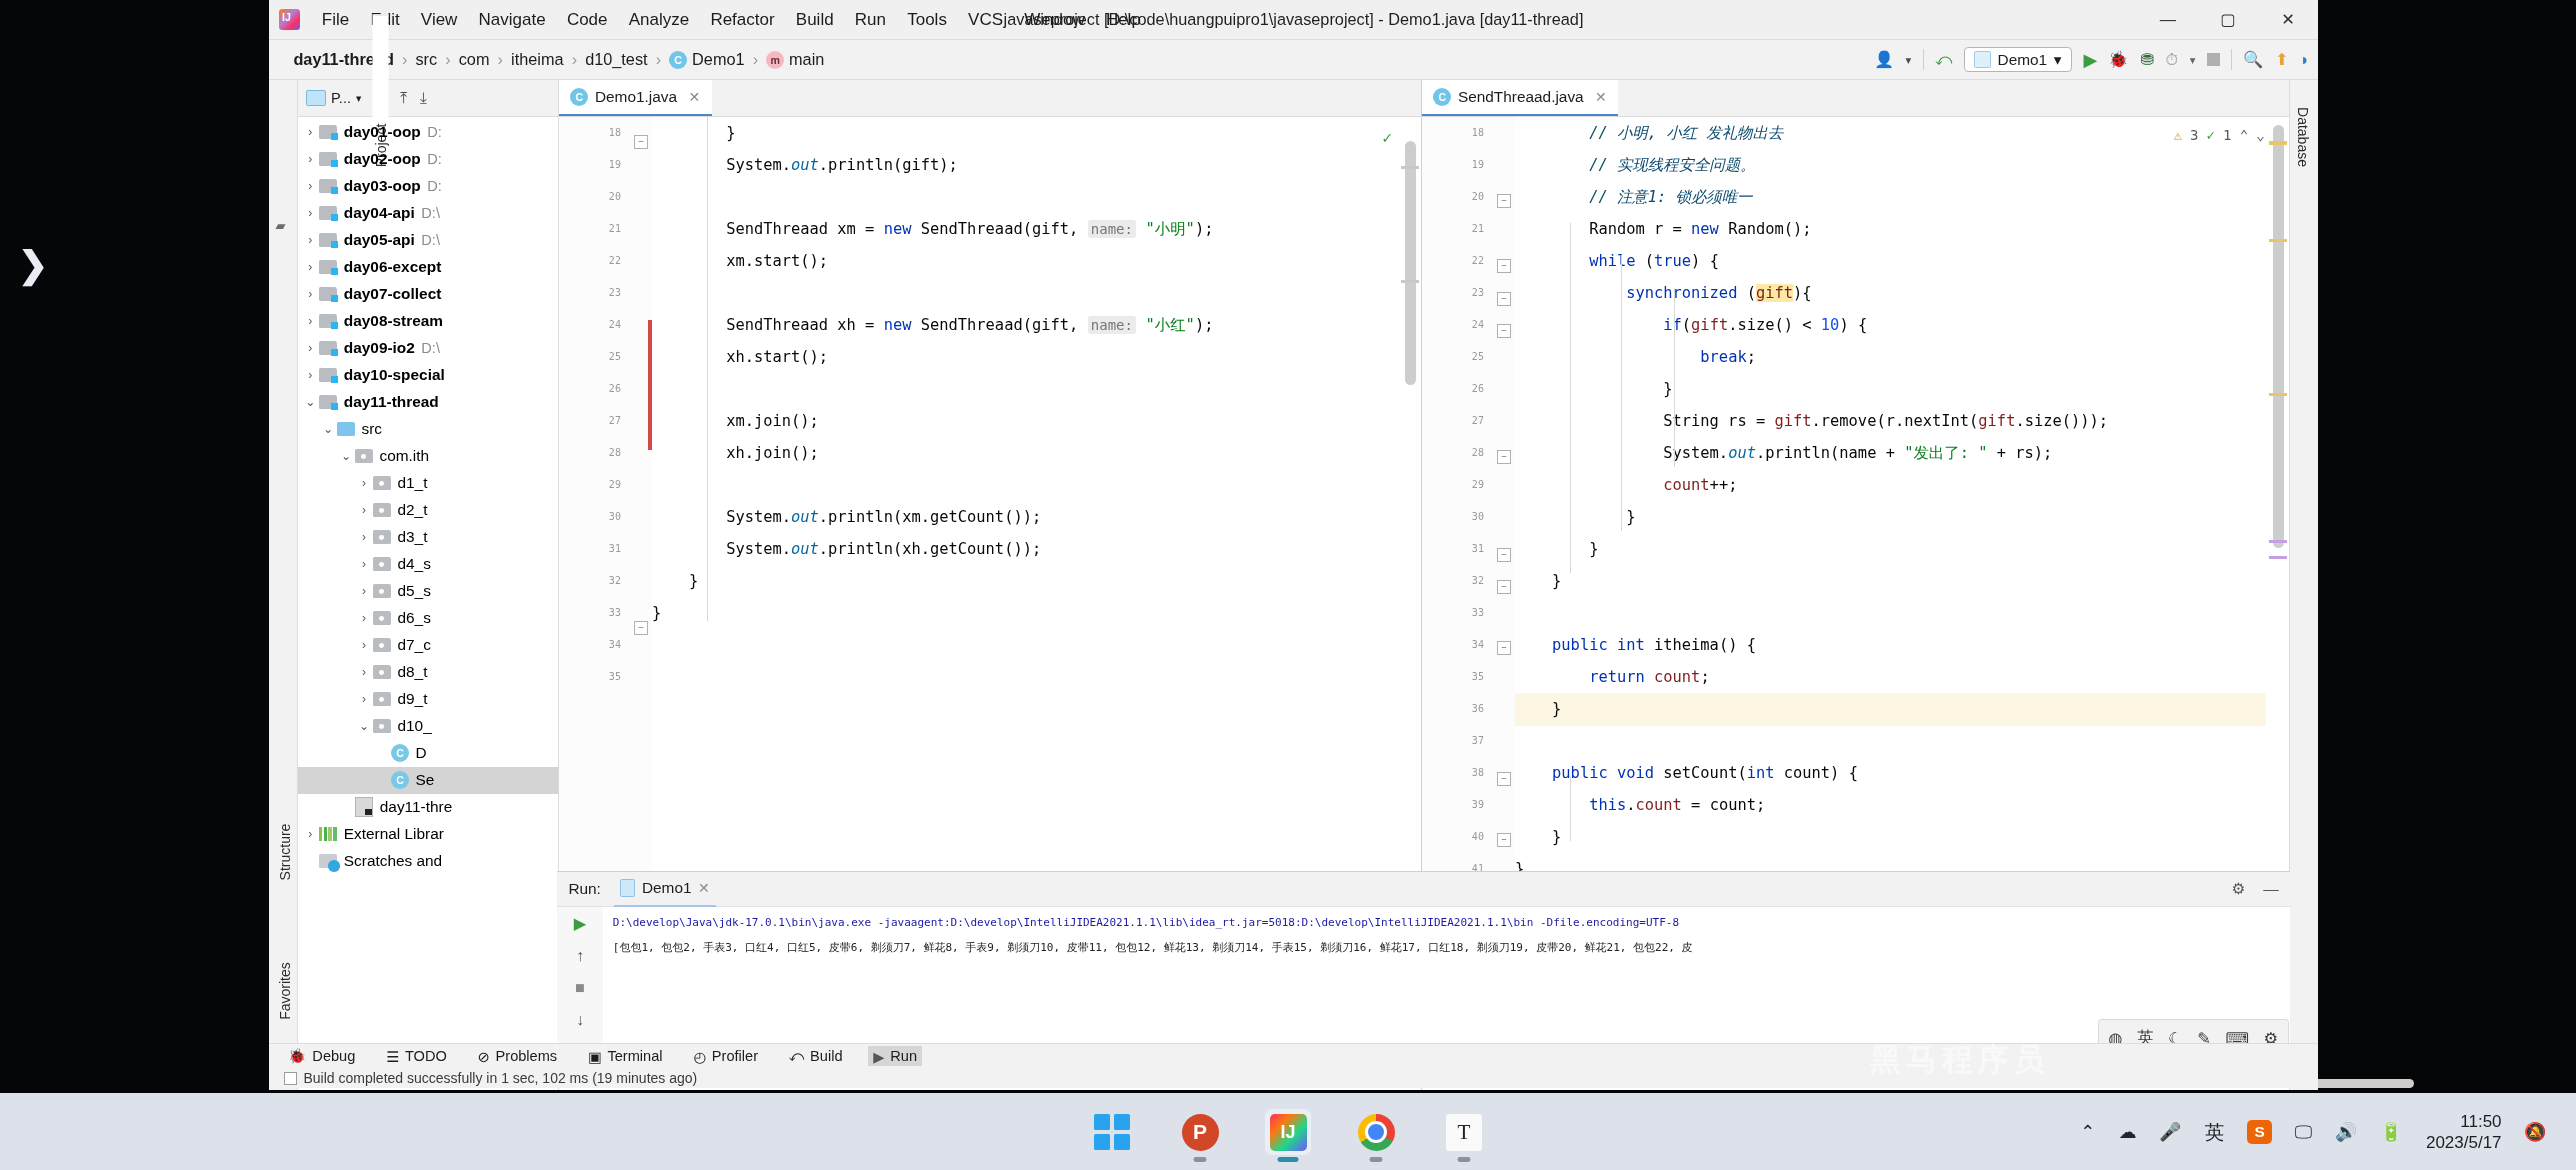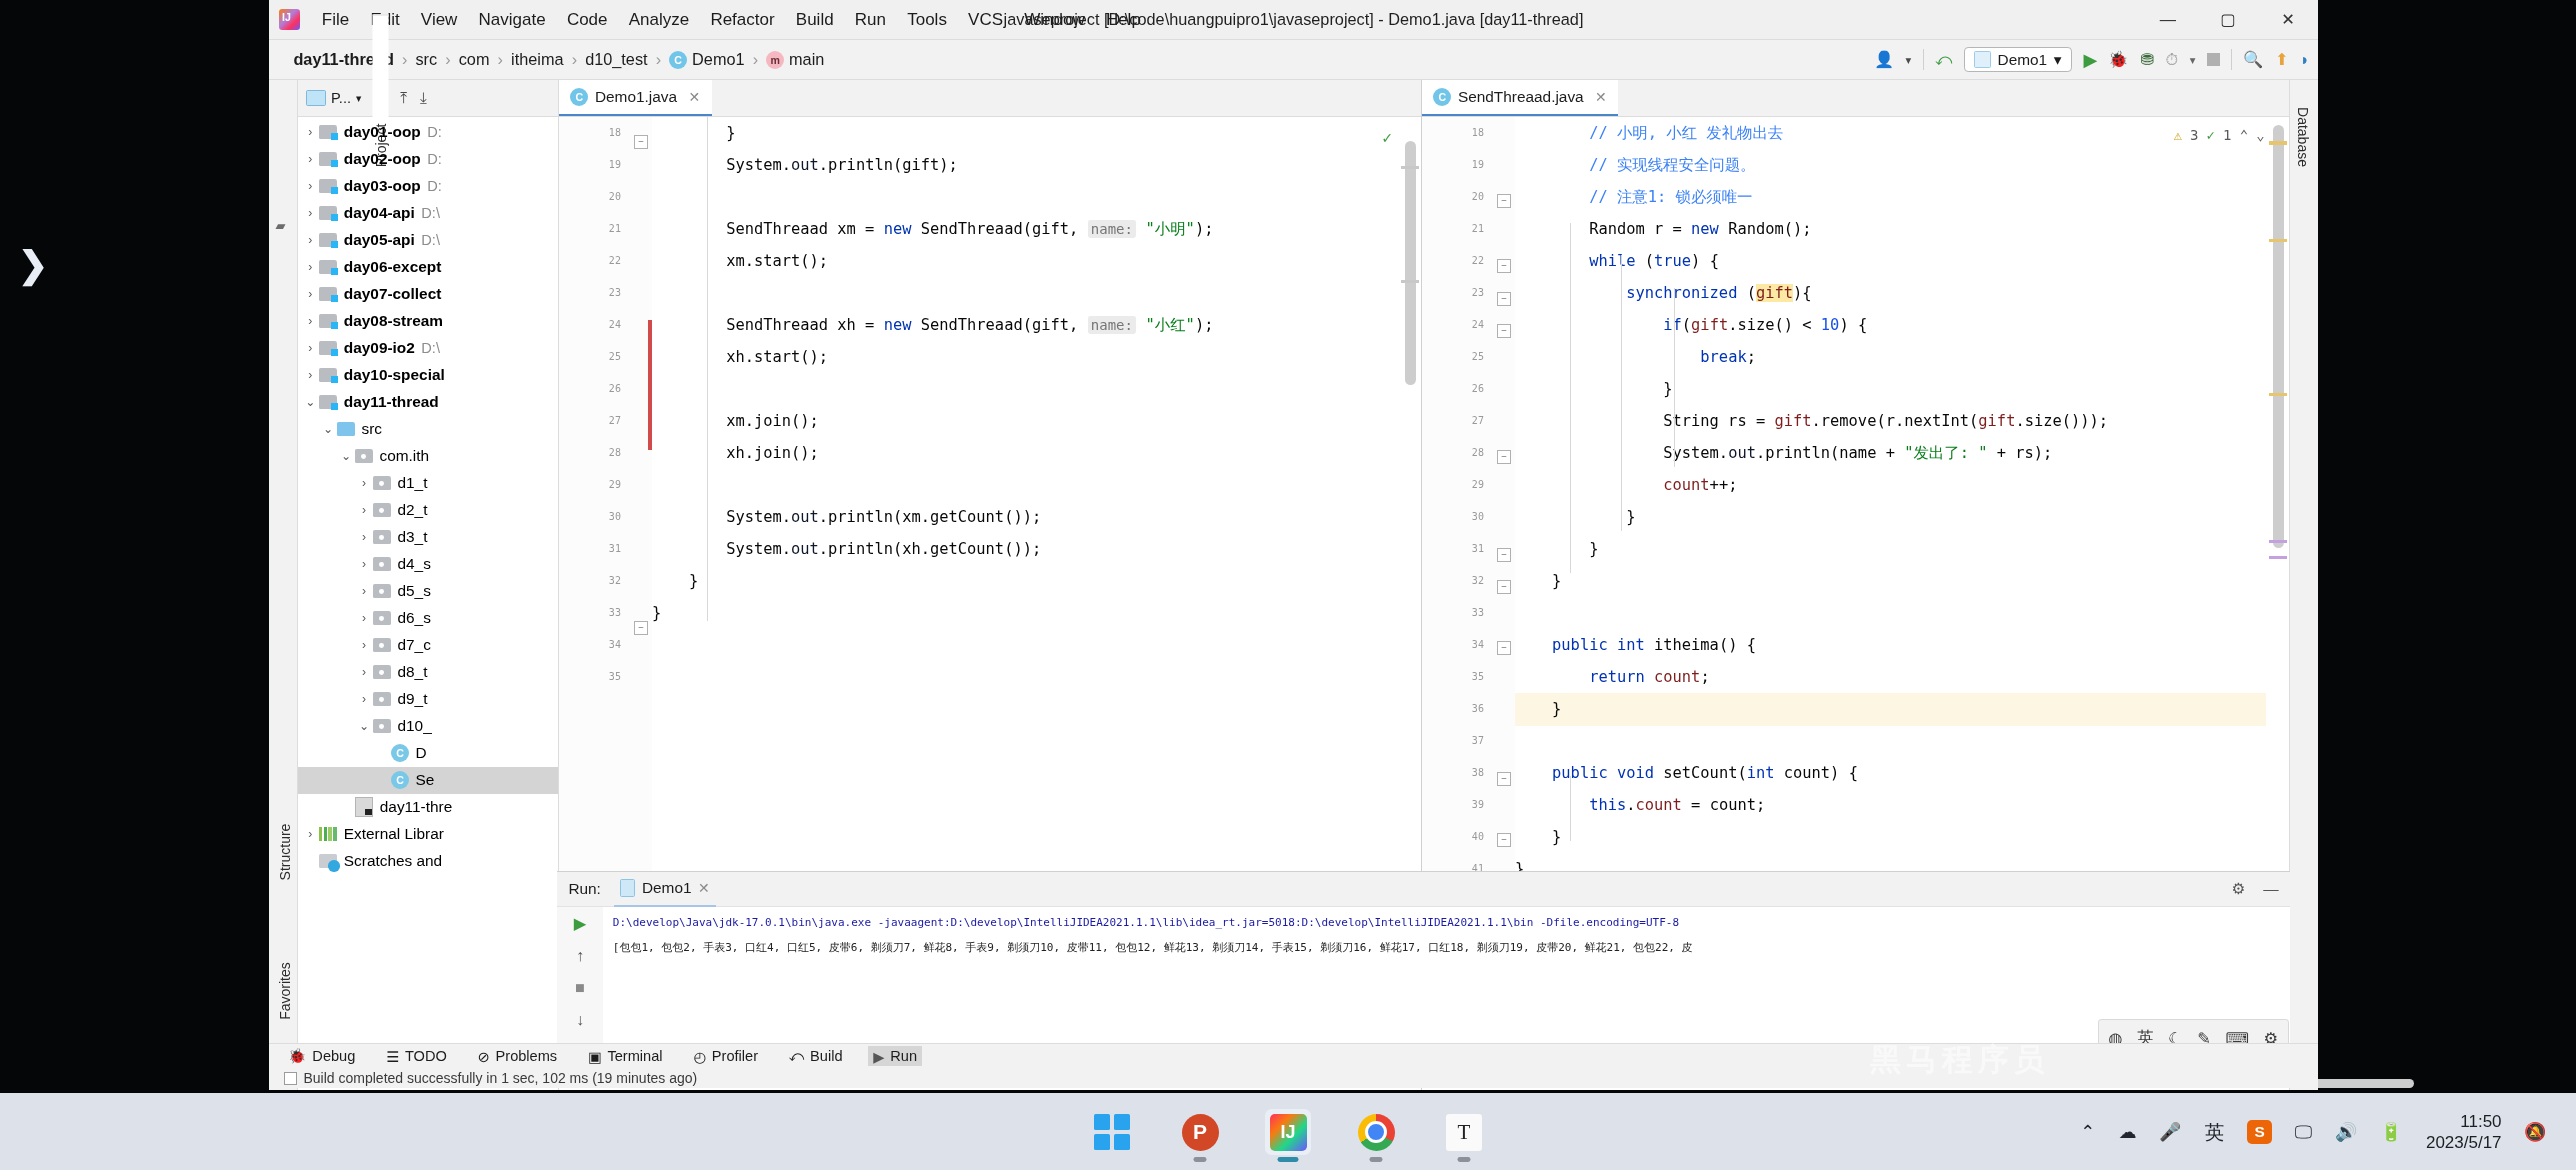--- a/index.html
+++ b/index.html
@@ -89,24 +89,24 @@
   .etab{height:34px;display:flex;align-items:center;gap:6.5px;padding:0 11.4px;font-size:15.4px;color:#1c1c1c;background:#fff;border-bottom:2.4px solid #4a86c8;}
   .etab .x{color:#8a8a8a;font-size:14px;margin-left:4.9px;}
   .code-area{flex:1;position:relative;overflow:hidden;font-family:"DejaVu Sans Mono",monospace;font-size:15.4px;}
   .gutter{position:absolute;left:0;top:0;bottom:0;width:70px;background:#fcfcfc;color:#999;text-align:right;}
   .gutter .gl{height:32px;line-height:32px;padding-right:8.1px;font-size:10px;}
   .foldcol{position:absolute;left:70px;top:0;bottom:0;width:23px;background:#fcfcfc;}
   .foldmark{position:absolute;width:12.2px;height:12.2px;border:0.8px solid #b0b0b0;background:#fff;color:#777;font-size:9px;line-height:10.6px;text-align:center;}
   .codelines{position:absolute;left:93px;top:0;right:0;bottom:0;}
   .cl{height:32px;line-height:32px;white-space:pre;color:#080808;}
   .k{color:#0033b3;font-weight:normal;}
-  .cmt{color:#3b82f6;}
+  .cmt{color:#0c4a6e;font-style:italic;}
   .str{color:#067d17;}
   .fld{color:#7f1d1d;}
-  .sfld{color:#0f172a;}
+  .sfld{color:#0369a1;font-style:italic;}
   .num{color:#1750eb;}
   .hint{background:#ebebeb;color:#767676;border-radius:2.4px;padding:0.8px 3.3px;font-size:14px;}
   .hl{background:#fbe9a4;}
   .curline{position:absolute;left:0;right:0;height:32px;background:#fdf6e3;}
   .changebar{position:absolute;width:4.1px;background:#d24b4b;}
   .indent-guide{position:absolute;width:0.8px;background:#d8d8d8;}
   .scrollv{position:absolute;right:0;top:0;bottom:0;width:23px;background:#fff;}
   .sthumb{position:absolute;right:4.9px;width:11.4px;background:#cdcdcd;border-radius:5.7px;}
   .mark{position:absolute;right:1.6px;width:18px;height:3.3px;}
   .checkok{position:absolute;right:29px;top:11.4px;color:#3d9c40;font-size:16.3px;}

